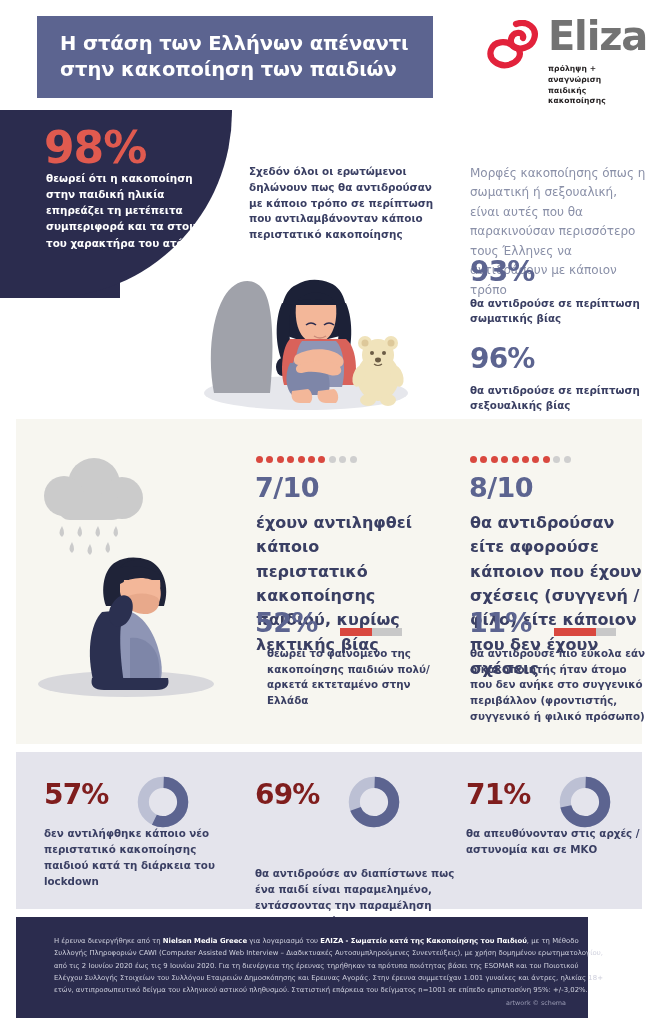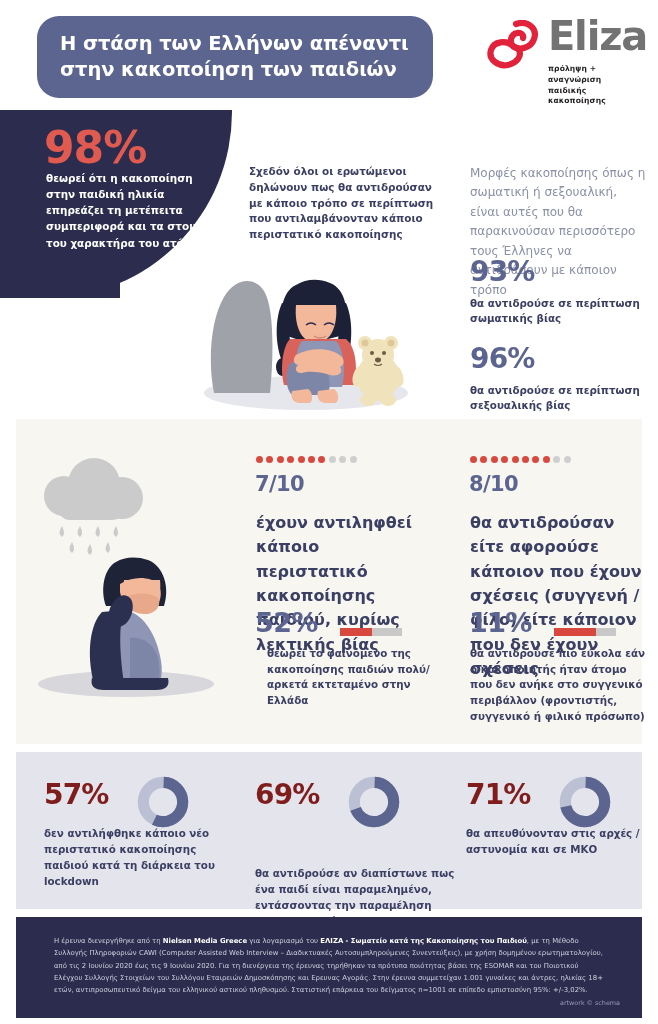--- a/index.html
+++ b/index.html
@@ -17,21 +17,20 @@
   }
 
   
   .header-band {
     position: absolute;
     left: 37px; top: 16px;
     width: 396px; height: 82px;
     background: #5c6490;
     display: flex; align-items: center;
     padding-left: 23px;
-    border-radius: 22px;
   }
   .header-title {
     color: #ffffff;
     font-size: 19.5px;
     font-weight: bold;
     line-height: 1.32;
     letter-spacing: -0.1px;
   }
 
   .logo-wrap {
@@ -109,21 +108,21 @@
   }
   .boy-illo { position: absolute; left: 24px; top: 452px; width: 214px; height: 250px; }
 
   .dots-row { position: absolute; display: flex; gap: 3.4px; }
   .dot { width: 7px; height: 7px; border-radius: 50%; }
   .dot.on  { background: #d9483f; }
   .dot.off { background: #cfcfcf; }
 
   .ratio-num {
     position: absolute;
-    color: #5c6490; font-size: 21px; font-weight: bold; letter-spacing: -0.6px;
+    color: #5c6490; font-size: 27px; font-weight: bold; letter-spacing: -0.6px;
   }
   .ratio-sub {
     position: absolute;
     color: #3a3f63; font-size: 16px; font-weight: bold; line-height: 1.52;
   }
 
   .bar-stat-num {
     position: absolute;
     color: #5c6490; font-size: 27px; font-weight: bold; letter-spacing: -0.6px;
   }
@@ -152,21 +151,21 @@
   .donut-ring { position: absolute; top: -2px; width: 52px; height: 52px; }
   .donut-sub {
     position: absolute; top: 48px;
     color: #3a3f63; font-size: 10.3px; font-weight: bold; line-height: 1.55;
   }
 
   
   .footer {
     position: absolute;
     left: 16px; top: 917px;
-    width: 626px; height: 101px;
+    width: 572px; height: 101px;
     background: #2b2c4e;
   }
   .footer-text {
     position: absolute; left: 38px; top: 18px; width: 552px;
     color: #cfd0dd; font-size: 6.9px; line-height: 1.78; text-align: left;
   }
   .footer-text b { color: #ffffff; font-weight: bold; }
   .footer-credit {
     position: absolute; right: 22px; bottom: 11px;
     color: #9a9bb4; font-size: 6.4px;

